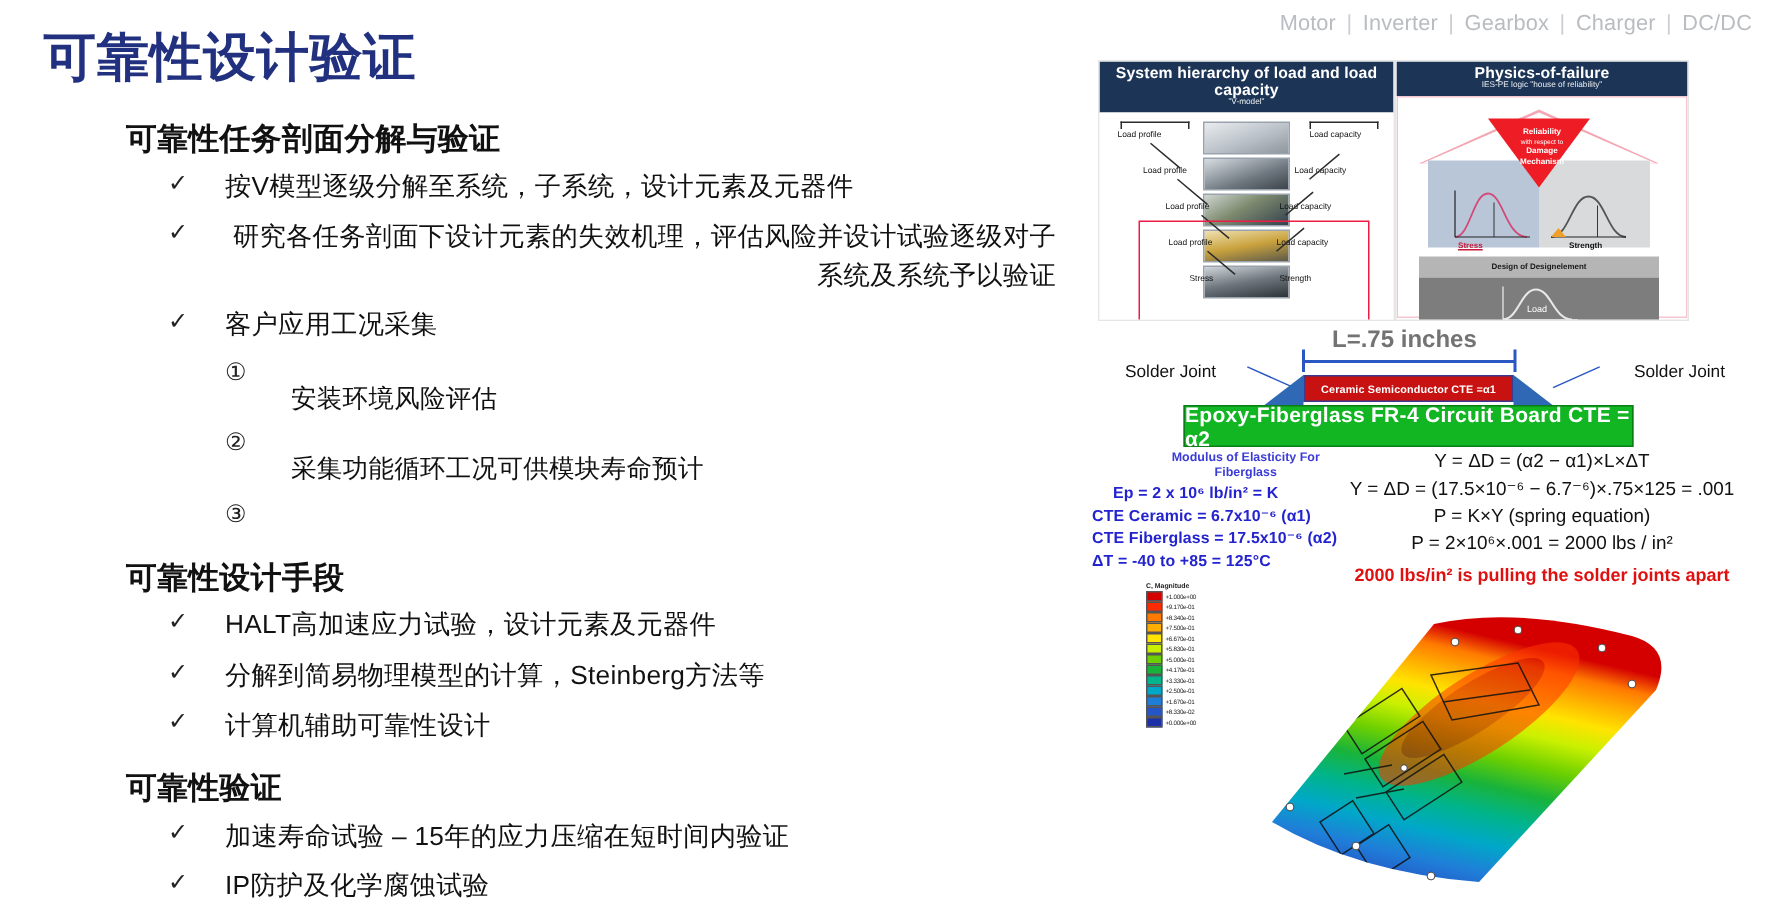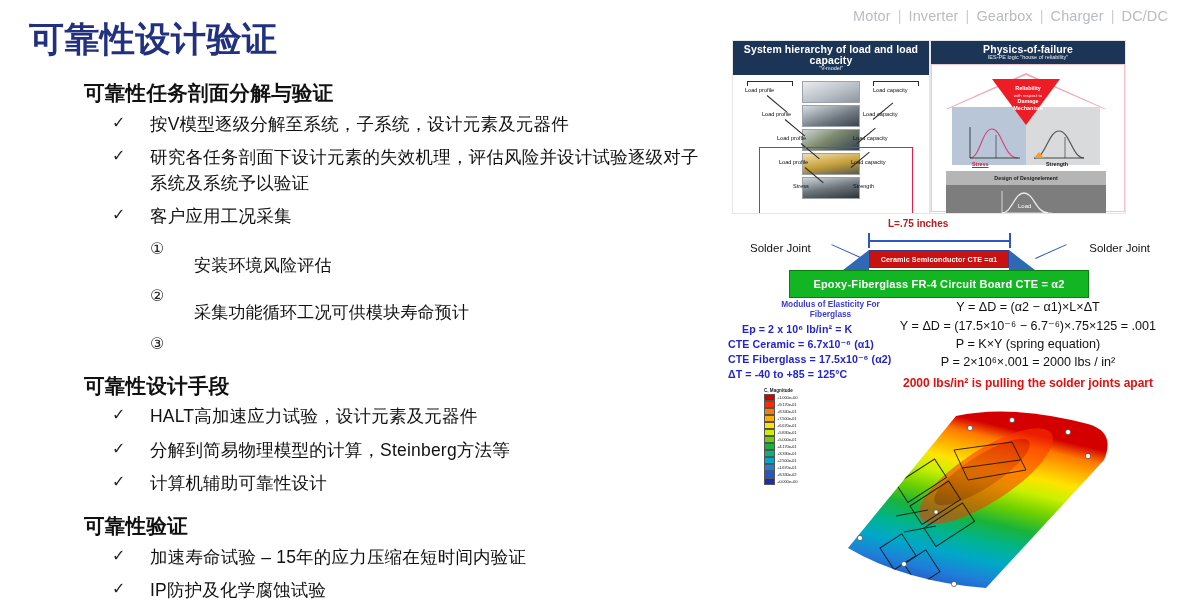--- a/index.html
+++ b/index.html
@@ -29,21 +29,21 @@
 
   
   .body-col{position:absolute;left:84px;top:80px;width:620px;color:#181818;}
   .h2{
     font-size:20.5px;font-weight:bold;line-height:1.25;color:#111;
     margin:0 0 5px 0;letter-spacing:.3px;
   }
   .h2.gap{margin-top:17px;}
   .l1{display:flex;align-items:flex-start;margin:0 0 7px 0;padding-left:28px;}
   .l1 .mk{width:38px;flex:0 0 38px;font-size:16px;color:#222;line-height:1.5;}
-  .l1 .tx{font-size:17.5px;line-height:1.5;color:#111;letter-spacing:.2px;}
+  .l1 .tx{font-size:17.5px;line-height:1.5;color:#111;letter-spacing:.2px;text-align:right;}
   .l2{display:flex;align-items:flex-start;margin:0 0 6px 0;padding-left:66px;}
   .l2 .mk{width:44px;flex:0 0 44px;font-size:16px;color:#222;line-height:1.5;}
   .l2 .tx{font-size:17px;line-height:1.5;color:#111;letter-spacing:.2px;margin-top:16px;}
 
   
   .art{position:absolute;left:728px;top:40px;width:448px;height:560px;}
 
   .panels{position:absolute;left:4px;top:0;width:392px;height:148px;}
   .panel{position:absolute;top:0;border:1px solid #e6e6e6;background:#fff;overflow:hidden;}
   .pv{left:0;width:196px;height:172px;}
@@ -87,34 +87,34 @@
   .bellB{position:absolute;left:86px;top:52px;width:54px;height:34px;}
   .bandtxt{position:absolute;font-size:5.4px;font-weight:bold;}
   .base1{position:absolute;left:0;top:98px;width:160px;height:14px;background:#b5b5b5;}
   .base2{position:absolute;left:0;top:112px;width:160px;height:32px;background:#7d7d7d;}
   .base1 span{display:block;text-align:center;font-size:5.3px;font-weight:bold;color:#1a1a1a;line-height:14px;}
 
   
   .sj{position:absolute;left:10px;top:178px;width:420px;height:82px;}
   .sj .lenline{position:absolute;left:130px;top:22px;width:142px;height:1.6px;background:#2b57c2;}
   .sj .lencap{position:absolute;top:15px;width:1.6px;height:15px;background:#2b57c2;}
-  .sj .lentxt{position:absolute;left:150px;top:0px;font-size:10px;font-weight:bold;color:#b91c1c;}
+  .sj .lentxt{position:absolute;left:150px;top:0px;font-size:16px;font-weight:bold;color:#737373;}
   .sj .sjtxtL{position:absolute;left:12px;top:24px;font-size:11.5px;color:#111;}
   .sj .sjtxtR{position:absolute;right:8px;top:24px;font-size:11.5px;color:#111;}
   .sj .arwL{position:absolute;left:92px;top:33px;width:34px;height:1.4px;background:#2b57c2;transform:rotate(24deg);}
   .sj .arwR{position:absolute;right:90px;top:33px;width:34px;height:1.4px;background:#2b57c2;transform:rotate(-24deg);}
   .sj .filletL{position:absolute;left:105px;top:32px;width:0;height:0;
        border-left:26px solid transparent;border-bottom:20px solid #2f68b5;}
   .sj .filletR{position:absolute;left:271px;top:32px;width:0;height:0;
        border-right:26px solid transparent;border-bottom:20px solid #2f68b5;}
   .sj .chip{position:absolute;left:131px;top:32px;width:140px;height:18px;background:#c81111;
        border:1.4px solid #3a3a8f;box-sizing:border-box;color:#fff;font-size:7.2px;
        display:flex;align-items:center;justify-content:center;font-weight:bold;letter-spacing:.1px;}
   .sj .board{position:absolute;left:51px;top:52px;width:300px;height:28px;background:#12b522;
-       border:1.4px solid #0a7f16;box-sizing:border-box;color:#fff;font-size:11px;font-weight:bold;
+       border:1.4px solid #0a7f16;box-sizing:border-box;color:#fff;font-size:14px;font-weight:bold;
        display:flex;align-items:center;justify-content:center;letter-spacing:.2px;}
 
   
   .eqL{position:absolute;left:0px;top:260px;width:205px;color:#2323cf;}
   .eqL .cap{font-size:8.3px;text-align:center;color:#3b3bd6;line-height:1.2;font-weight:bold;}
   .eqL .ln{font-size:10.6px;font-weight:bold;margin-top:3px;letter-spacing:.1px;}
   .eqL .ln.ind{padding-left:14px;}
   .eqR{position:absolute;left:150px;top:256px;width:300px;color:#111;text-align:center;}
   .eqR .ln{font-size:12.6px;margin-top:4px;white-space:nowrap;}
   .eqR .red{margin-top:7px;color:#e01010;font-size:12px;font-weight:bold;white-space:nowrap;}

